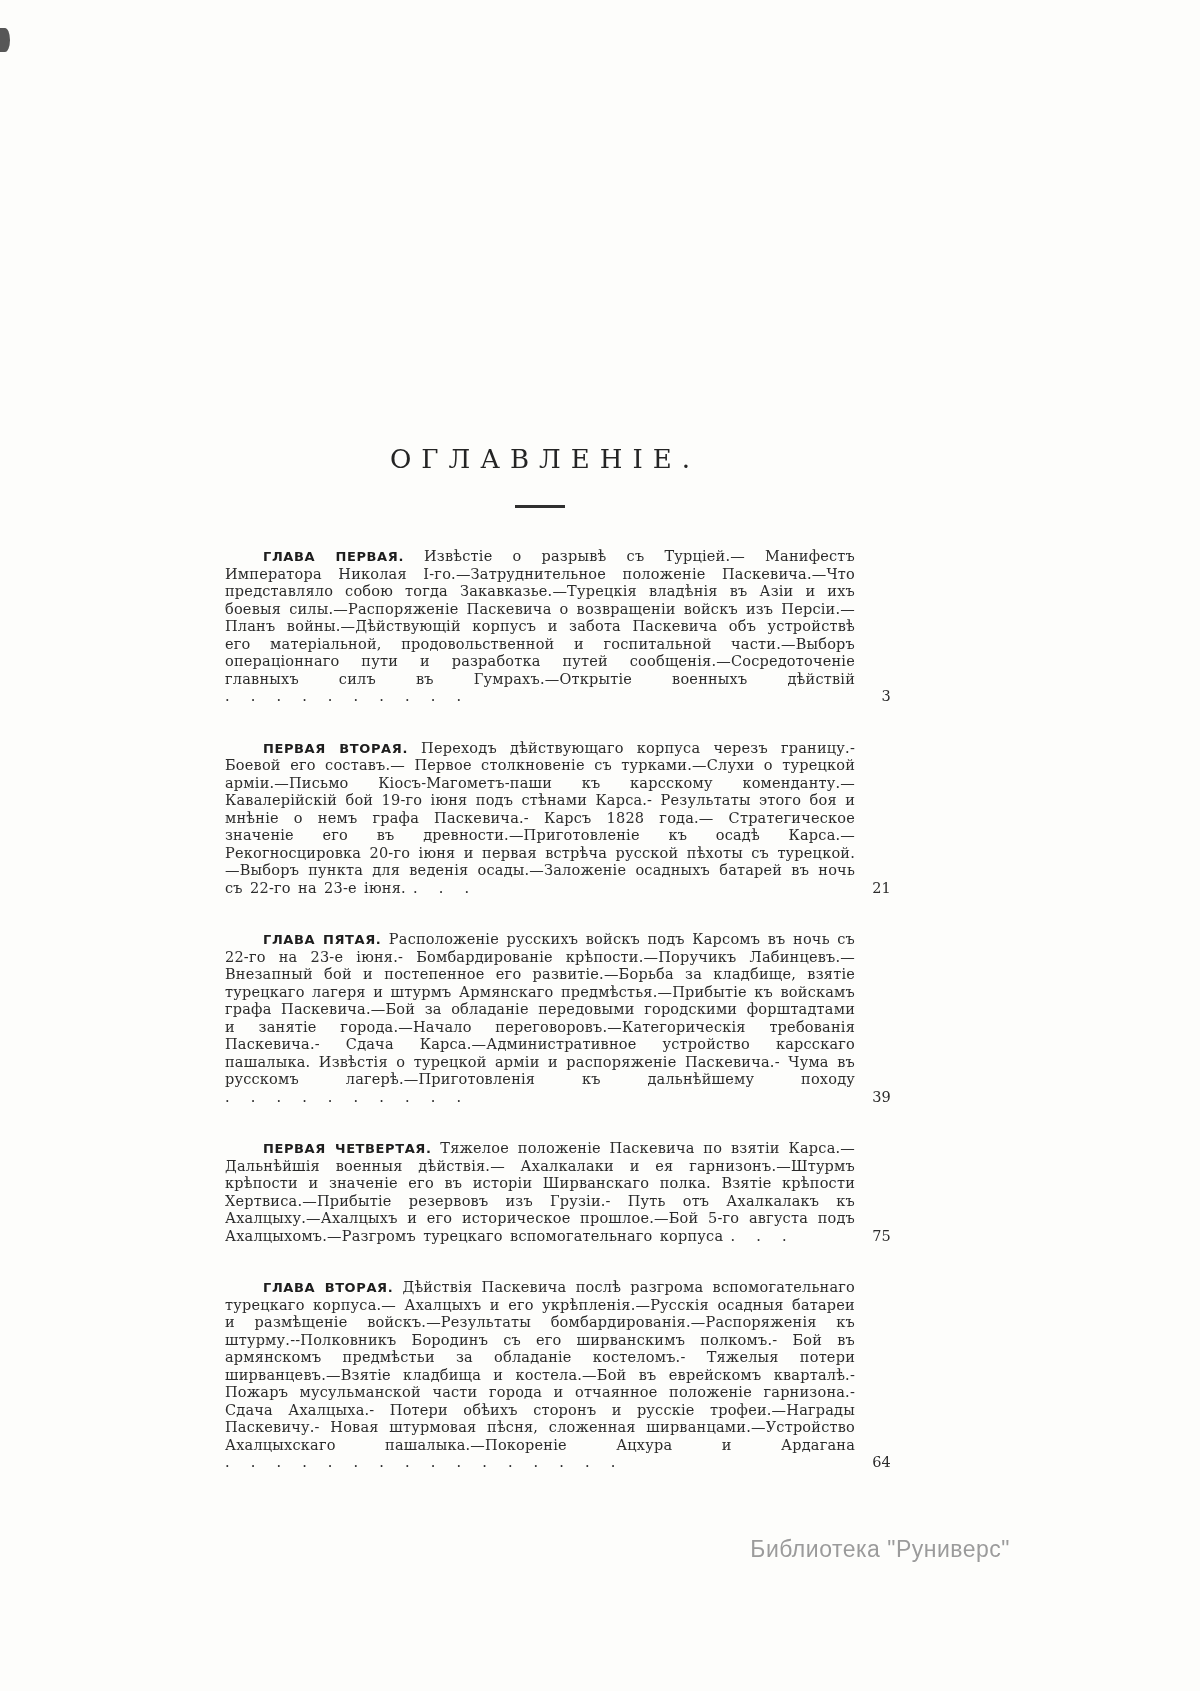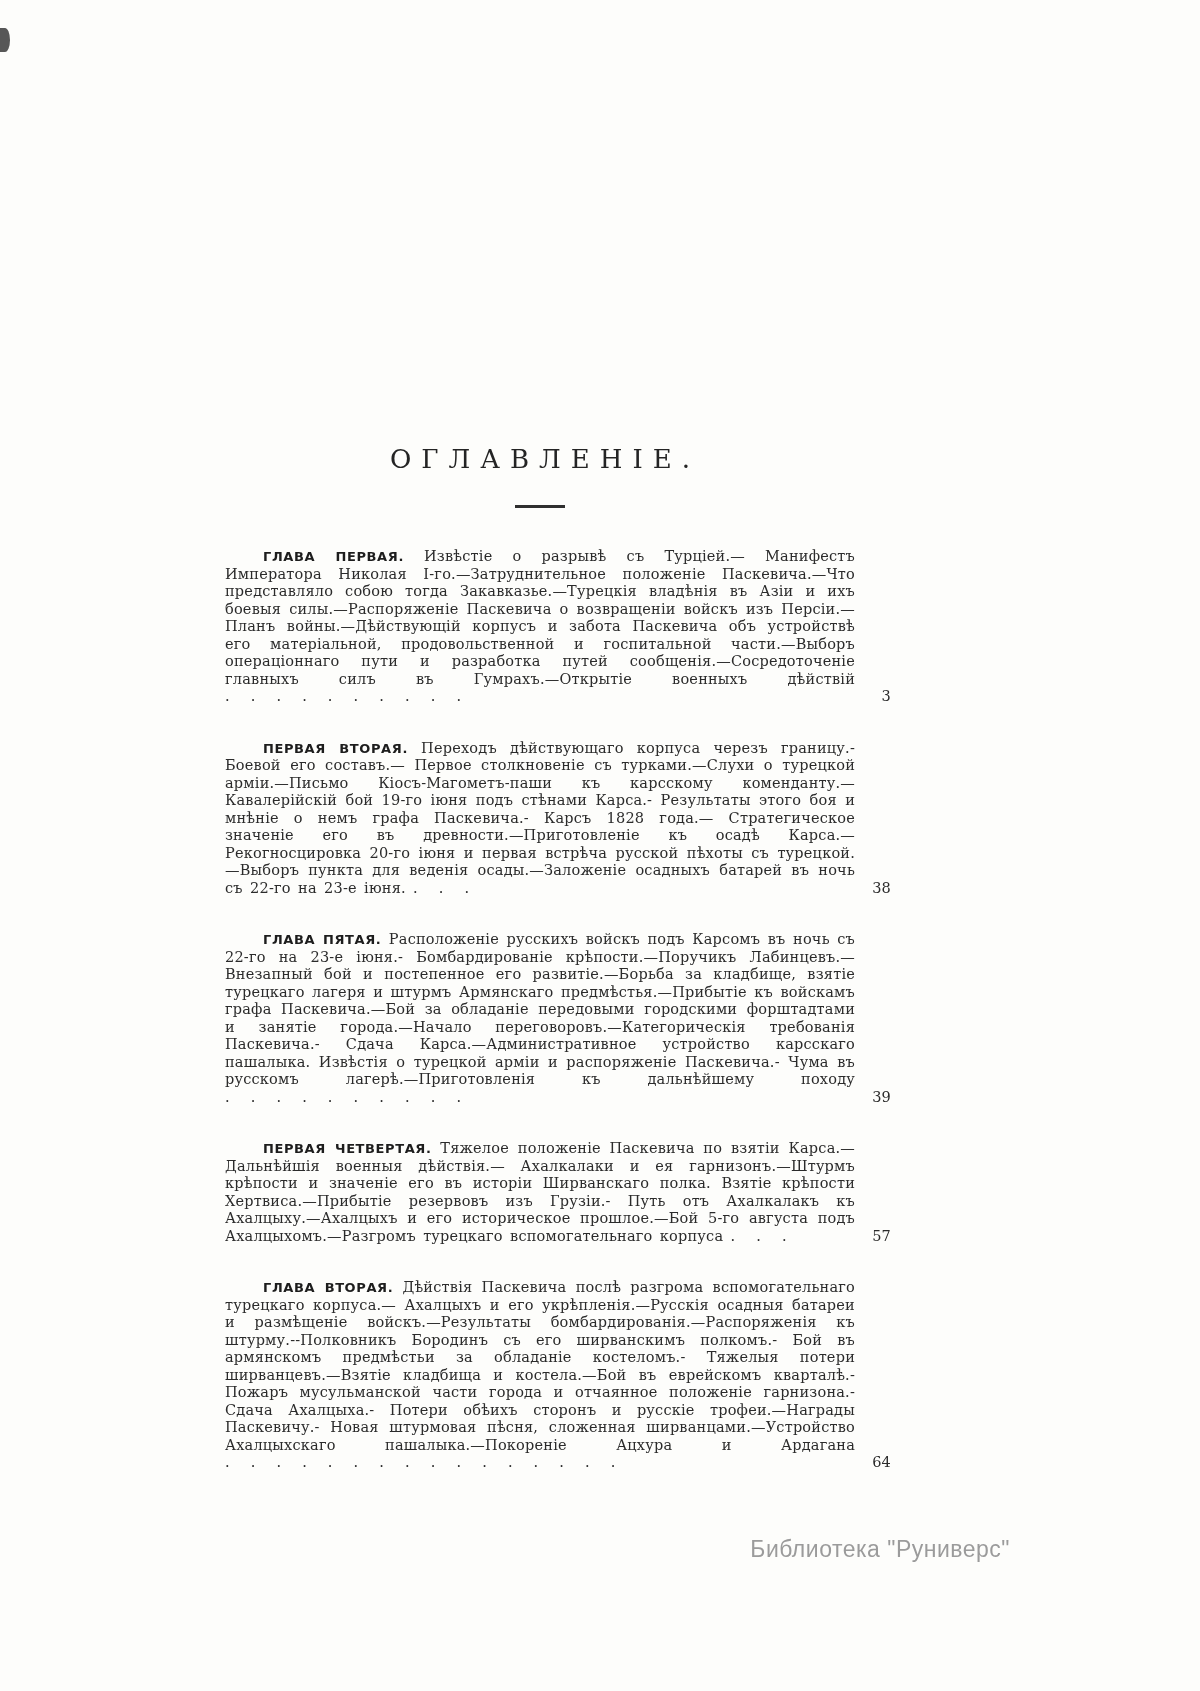--- a/index.html
+++ b/index.html
@@ -117,39 +117,39 @@
         </p>
         <span class="page-num">3</span>
       </div>
 
       <div class="toc-entry">
         <p class="entry-par">
           <span class="entry-heading">ПЕРВАЯ ВТОРАЯ.</span>
           <span class="entry-text">Переходъ дѣйствующаго корпуса черезъ границу.- Боевой его составъ.— Первое столкновеніе съ турками.—Слухи о турецкой арміи.—Письмо Кіосъ-Магометъ-паши къ карсскому коменданту.—Кавалерійскій бой 19-го іюня подъ стѣнами Карса.- Результаты этого боя и мнѣніе о немъ графа Паскевича.- Карсъ 1828 года.— Стратегическое значеніе его въ древности.—Приготовленіе къ осадѣ Карса.—Рекогносцировка 20-го іюня и первая встрѣча русской пѣхоты съ турецкой.—Выборъ пункта для веденія осады.—Заложеніе осадныхъ батарей въ ночь съ 22-го на 23-е іюня.</span>
           <span class="dots">. . .</span>
         </p>
-        <span class="page-num">38</span>
+        <span class="page-num">21</span>
       </div>
 
       <div class="toc-entry">
         <p class="entry-par">
           <span class="entry-heading">ГЛАВА ПЯТАЯ.</span>
           <span class="entry-text">Расположеніе русскихъ войскъ подъ Карсомъ въ ночь съ 22-го на 23-е іюня.- Бомбардированіе крѣпости.—Поручикъ Лабинцевъ.—Внезапный бой и постепенное его развитіе.—Борьба за кладбище, взятіе турецкаго лагеря и штурмъ Армянскаго предмѣстья.—Прибытіе къ войскамъ графа Паскевича.—Бой за обладаніе передовыми городскими форштадтами и занятіе города.—Начало переговоровъ.—Категорическія требованія Паскевича.- Сдача Карса.—Административное устройство карсскаго пашалыка. Извѣстія о турецкой арміи и распоряженіе Паскевича.- Чума въ русскомъ лагерѣ.—Приготовленія къ дальнѣйшему походу</span>
           <span class="dots">. . . . . . . . . .</span>
         </p>
         <span class="page-num">39</span>
       </div>
 
       <div class="toc-entry">
         <p class="entry-par">
           <span class="entry-heading">ПЕРВАЯ ЧЕТВЕРТАЯ.</span>
           <span class="entry-text">Тяжелое положеніе Паскевича по взятіи Карса.—Дальнѣйшія военныя дѣйствія.— Ахалкалаки и ея гарнизонъ.—Штурмъ крѣпости и значеніе его въ исторіи Ширванскаго полка. Взятіе крѣпости Хертвиса.—Прибытіе резервовъ изъ Грузіи.- Путь отъ Ахалкалакъ къ Ахалцыху.—Ахалцыхъ и его историческое прошлое.—Бой 5-го августа подъ Ахалцыхомъ.—Разгромъ турецкаго вспомогательнаго корпуса</span>
           <span class="dots">. . .</span>
         </p>
-        <span class="page-num">57</span>
+        <span class="page-num">75</span>
       </div>
 
       <div class="toc-entry">
         <p class="entry-par">
           <span class="entry-heading">ГЛАВА ВТОРАЯ.</span>
           <span class="entry-text">Дѣйствія Паскевича послѣ разгрома вспомогательнаго турецкаго корпуса.— Ахалцыхъ и его укрѣпленія.—Русскія осадныя батареи и размѣщеніе войскъ.—Результаты бомбардированія.—Распоряженія къ штурму.--Полковникъ Бородинъ съ его ширванскимъ полкомъ.- Бой въ армянскомъ предмѣстьи за обладаніе костеломъ.- Тяжелыя потери ширванцевъ.—Взятіе кладбища и костела.—Бой въ еврейскомъ кварталѣ.- Пожаръ мусульманской части города и отчаянное положеніе гарнизона.- Сдача Ахалцыха.- Потери обѣихъ сторонъ и русскіе трофеи.—Награды Паскевичу.- Новая штурмовая пѣсня, сложенная ширванцами.—Устройство Ахалцыхскаго пашалыка.—Покореніе Ацхура и Ардагана</span>
           <span class="dots">. . . . . . . . . . . . . . . .</span>
         </p>
         <span class="page-num">64</span>
       </div>

